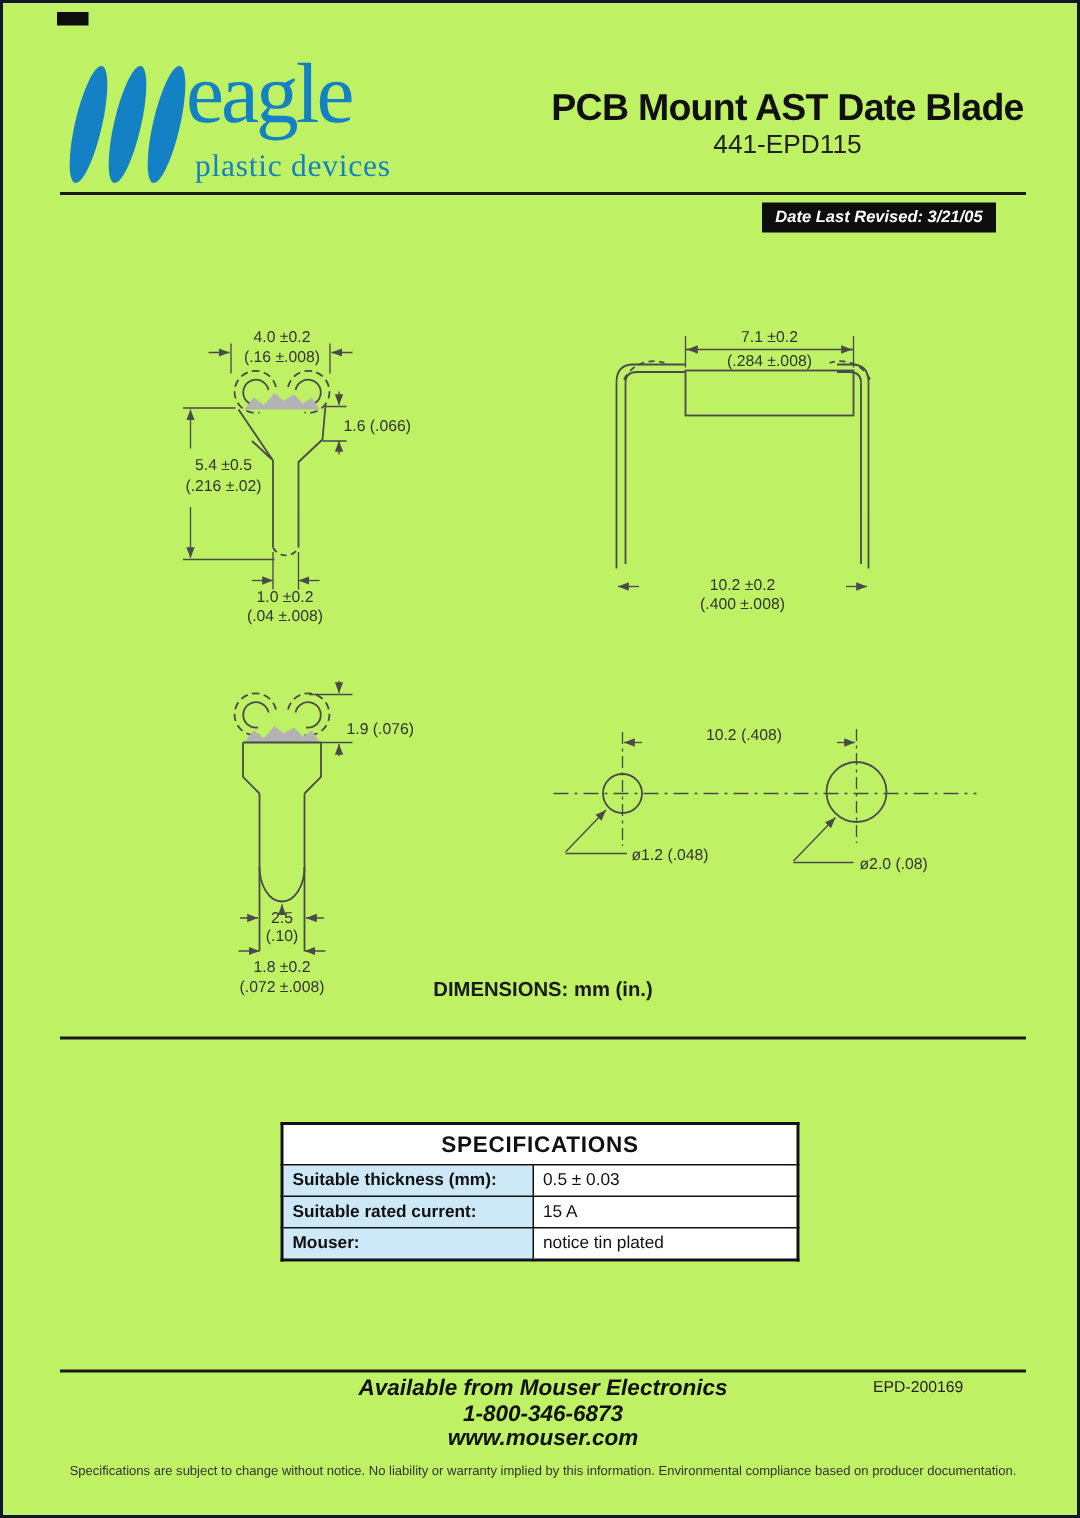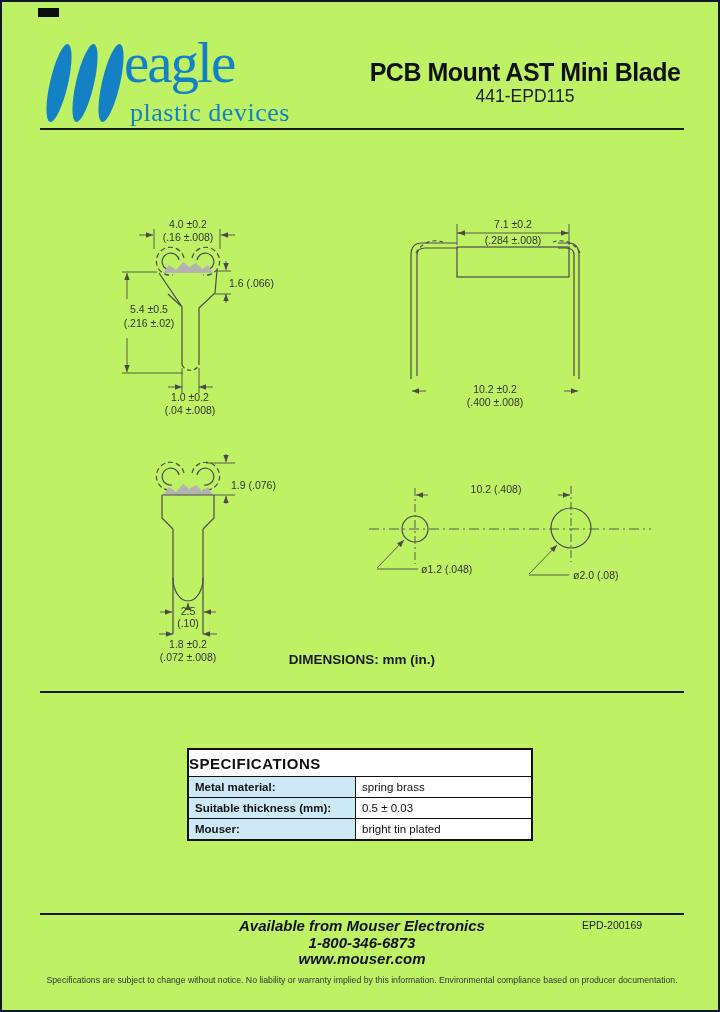--- a/index.html
+++ b/index.html
@@ -2,41 +2,41 @@
 <html><head>
 <meta charset="utf-8">
 <style>
   html,body{margin:0;padding:0;background:#fff;}
   .page{position:relative;width:720px;height:1012px;background:#bef264;overflow:hidden;
         font-family:"Liberation Sans",sans-serif;color:#111;border:2px solid #0f172a;box-sizing:border-box;}
   .abs{position:absolute;}
   
   .scan-mark{left:36px;top:6px;width:21px;height:9px;background:#0d0d0d;}
   .logo-eagle{left:122px;top:32px;font-family:"Liberation Serif",serif;font-size:57px;line-height:1;letter-spacing:-2px;}
-  .logo-tagline{left:128px;top:96px;font-family:"Liberation Serif",serif;font-size:26px;letter-spacing:0.5px;}
+  .logo-tagline{left:128px;top:96px;font-family:"Liberation Serif",serif;font-size:21px;letter-spacing:0.5px;}
   .doc-title{left:360px;top:56px;width:326px;text-align:center;font-size:25px;font-weight:bold;letter-spacing:-0.5px;}
   .doc-part{left:360px;top:84px;width:326px;text-align:center;font-size:17.5px;color:#222;}
   .rule{left:38px;width:644px;height:2px;background:#1a1a1a;}
   .rule-top{top:126px;}
   .rule-mid{top:689px;height:2px;}
   .rule-bot{top:911px;}
   .date-box{left:506px;top:133px;width:156px;height:20px;background:#0e0e0e;color:#fff;
             font-style:italic;font-weight:bold;font-size:11px;text-align:center;line-height:20px;}
   
   .drawings{left:0;top:195px;}
   svg text{font-family:"Liberation Sans",sans-serif;font-size:10.5px;fill:#333;}
   .tm{text-anchor:middle;}
   .ln{stroke:#4a4a4a;stroke-width:1.2;fill:none;}
   .dm{stroke:#4a4a4a;stroke-width:0.9;fill:none;}
   .crown{fill:#b3b3b3;stroke:none;}
   .dim-note{left:0;top:650px;width:720px;text-align:center;font-size:13.5px;font-weight:bold;color:#1a1a1a;}
   
   .specs{left:185px;top:746px;width:346px;border-collapse:collapse;background:#fff;}
   .specs th,.specs td{border:1px solid #111;font-size:11.5px;padding:0 0 0 6px;height:20px;text-align:left;}
-  .specs th{font-size:15px;height:26px;text-align:left;padding:0;letter-spacing:0.5px;}
+  .specs th{font-size:15px;height:26px;text-align:center;padding:0;letter-spacing:0.5px;}
   .specs td.lbl{background:#cde9f7;font-weight:bold;width:160px;}
   .specs{border:2px solid #111;}
   
   .foot1{left:0;top:915px;width:720px;text-align:center;font-size:15px;font-weight:bold;font-style:italic;}
   .foot2{left:0;top:932px;width:720px;text-align:center;font-size:15px;font-weight:bold;font-style:italic;}
   .foot3{left:0;top:948px;width:720px;text-align:center;font-size:15px;font-weight:bold;font-style:italic;}
   .docnum{left:580px;top:917px;width:100px;text-align:left;font-size:10.5px;color:#222;}
   .disclaimer{left:0;top:973px;width:720px;text-align:center;font-size:8.7px;color:#333;}
 </style>
 </head>
@@ -47,24 +47,25 @@
   <div class="abs scan-mark"></div>
 
   <svg class="abs" style="left:42px;top:40px;" width="82" height="82" viewBox="0 0 82 82">
     <ellipse cx="15" cy="41" rx="9" ry="40" fill="#1581c5" transform="rotate(13 15 41)"></ellipse>
     <ellipse cx="41" cy="41" rx="9" ry="40" fill="#1581c5" transform="rotate(13 41 41)"></ellipse>
     <ellipse cx="67" cy="41" rx="9" ry="40" fill="#1581c5" transform="rotate(13 67 41)"></ellipse>
   </svg>
   <div class="abs logo-eagle" style="color:#1581c5;">eagle</div>
   <div class="abs logo-tagline" style="color:#1581c5;">plastic devices</div>
 
-  <div class="abs doc-title">PCB Mount AST Mini Blade</div>
+  <div class="abs doc-title">PCB Mount AST Date Blade</div>
   <div class="abs doc-part">441-EPD115</div>
 
   <div class="abs rule rule-top"></div>
+  <div class="abs date-box">Date Last Revised:  3/21/05</div>
 
   <svg class="abs drawings" width="720" height="480" viewBox="0 195 720 480">
     <defs>
       <marker id="arr" markerWidth="9" markerHeight="7" refX="8" refY="3.5" orient="auto">
         <path d="M0,0.4 L8,3.5 L0,6.6 Z" fill="#4a4a4a"></path>
       </marker>
     </defs>
 
     <g>
       <text class="tm" x="186" y="226">4.0 ±0.2</text>
@@ -165,30 +166,30 @@
 
   <div class="abs dim-note">DIMENSIONS: mm (in.)</div>
   <div class="abs rule rule-mid"></div>
 
   <table class="abs specs">
     <tbody>
         <tr>
       <th colspan="2">SPECIFICATIONS</th>
     </tr>
     <tr>
-      <td class="lbl">Metal material:</td>
-      <td>spring brass</td>
-    </tr>
-    <tr>
       <td class="lbl">Suitable thickness (mm):</td>
       <td>0.5 ± 0.03</td>
     </tr>
     <tr>
+      <td class="lbl">Suitable rated current:</td>
+      <td>15 A</td>
+    </tr>
+    <tr>
       <td class="lbl">Mouser:</td>
-      <td>bright tin plated</td>
+      <td>notice tin plated</td>
     </tr>
   </tbody>
     </table>
 
   <div class="abs rule rule-bot"></div>
   <div class="abs foot1">Available from Mouser Electronics</div>
   <div class="abs foot2">1-800-346-6873</div>
   <div class="abs foot3">www.mouser.com</div>
   <div class="abs docnum">EPD-200169</div>
   <div class="abs disclaimer">Specifications are subject to change without notice. No liability or warranty implied by this information. Environmental compliance based on producer documentation.</div>

